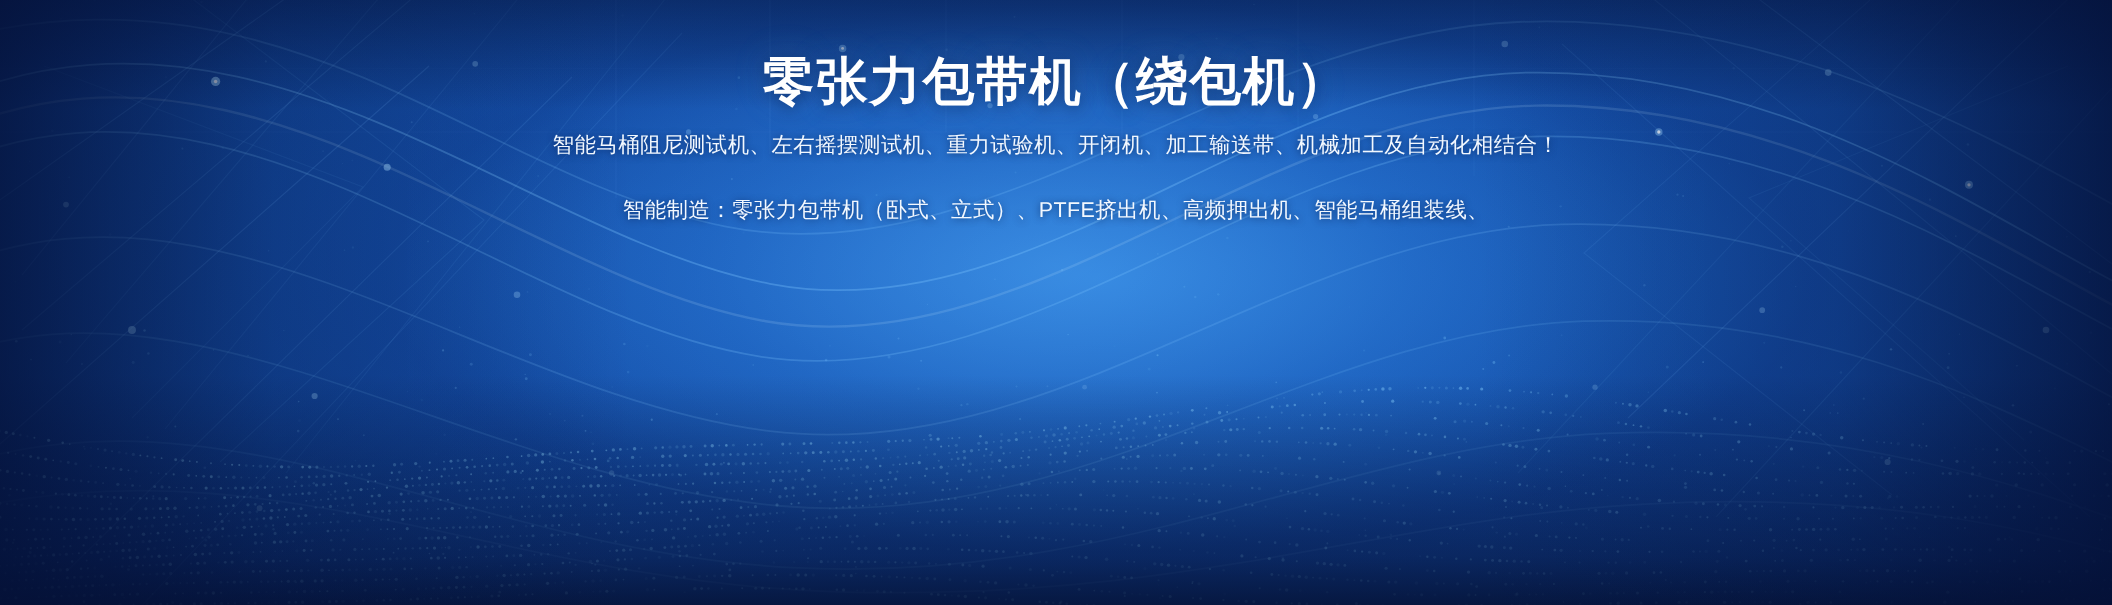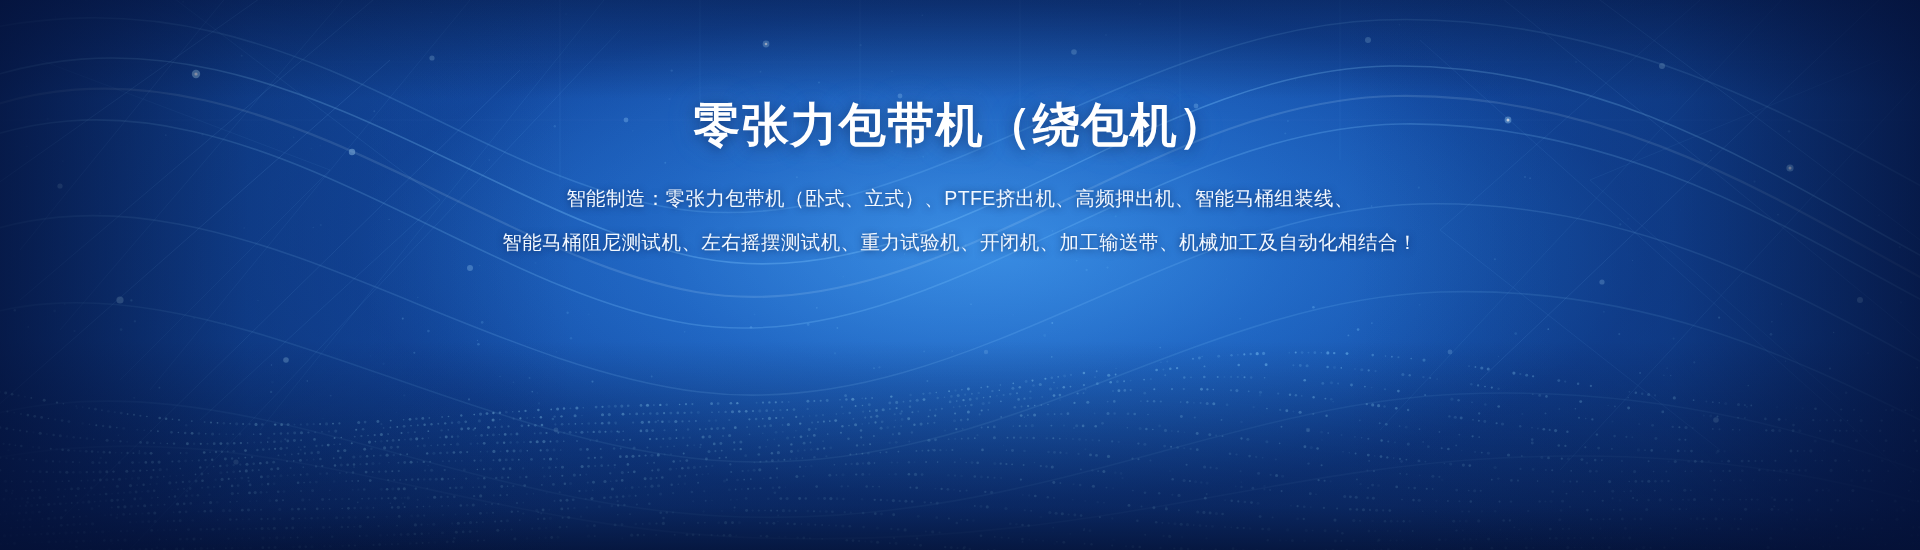--- a/index.html
+++ b/index.html
@@ -24,21 +24,21 @@
   #vignette {
     position:absolute; inset:0;
     background:
       linear-gradient(to right, rgba(4,16,54,0.80) 0%, rgba(4,16,54,0.26) 13%, rgba(0,0,0,0) 30%, rgba(0,0,0,0) 70%, rgba(4,16,54,0.26) 87%, rgba(4,16,54,0.80) 100%),
       linear-gradient(to bottom, rgba(4,16,54,0.50) 0%, rgba(0,0,0,0) 18%, rgba(0,0,0,0) 62%, rgba(4,14,48,0.55) 92%, rgba(3,11,40,0.78) 100%);
     pointer-events:none;
   }
   #content {
     position:absolute; left:0; top:0; width:1920px; height:412px;
     display:flex; flex-direction:column; align-items:center;
-    padding-top:96px; z-index:9;
+    padding-top:45px; z-index:9;
   }
   .headline {
     color:#ffffff; font-size:47px; font-weight:bold; line-height:57px;
     letter-spacing:1.5px; white-space:nowrap;
     text-shadow:0 2px 14px rgba(6,30,80,0.62), 0 0 32px rgba(130,200,255,0.22);
   }
   .headline.l2 { letter-spacing:2px; }
   .sub {
     color:#f2f8ff; font-size:19.5px; font-weight:normal; line-height:27px;
     letter-spacing:0.4px; white-space:nowrap;
@@ -3239,17 +3239,17 @@
         <circle cx="320.3" cy="145.8" r="0.78" opacity="0.073"></circle>
         <circle cx="1371.6" cy="206.1" r="0.92" opacity="0.171"></circle>
         <circle cx="1418.8" cy="187.6" r="1.07" opacity="0.128"></circle>
       </g>
   </svg>
 
   <div id="vignette"></div>
 
   <div id="content">
     <div class="headline">零张力包带机（绕包机）</div>
+    <div class="sub" id="sub2">智能马桶阻尼测试机、左右摇摆测试机、重力试验机、开闭机、加工输送带、机械加工及自动化相结合！</div>
     <div class="sub" id="sub1">智能制造：零张力包带机（卧式、立式）、PTFE挤出机、高频押出机、智能马桶组装线、</div>
-    <div class="sub" id="sub2">智能马桶阻尼测试机、左右摇摆测试机、重力试验机、开闭机、加工输送带、机械加工及自动化相结合！</div>
   </div>
 
 </div>
 
 </body></html>

